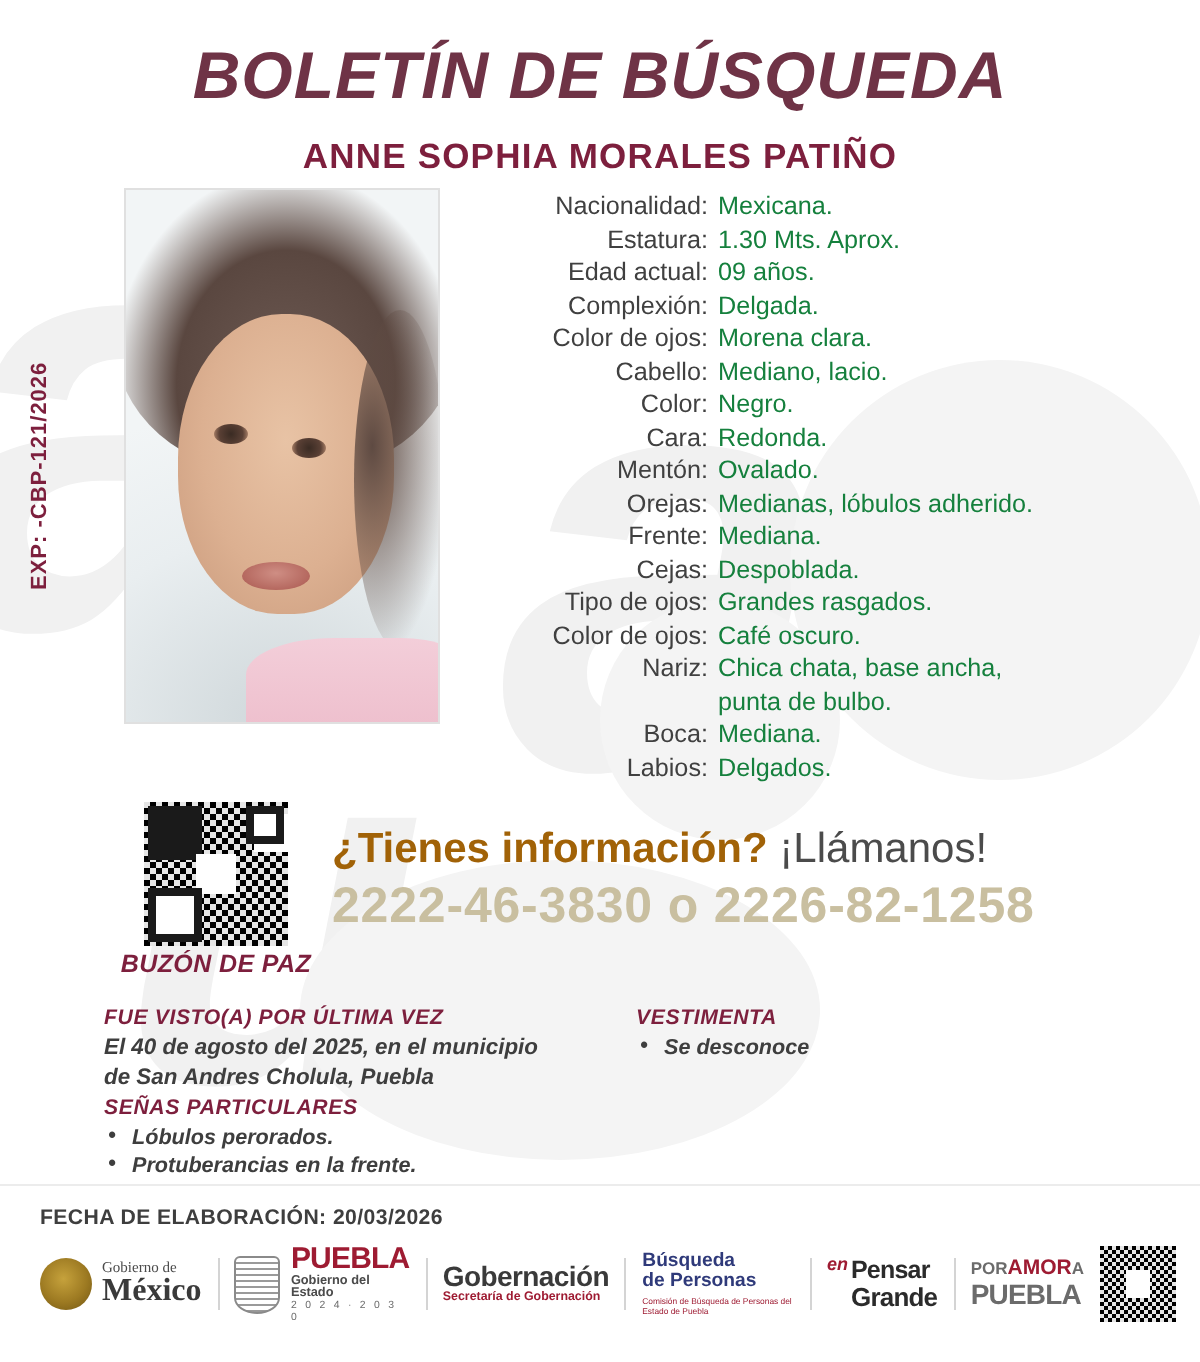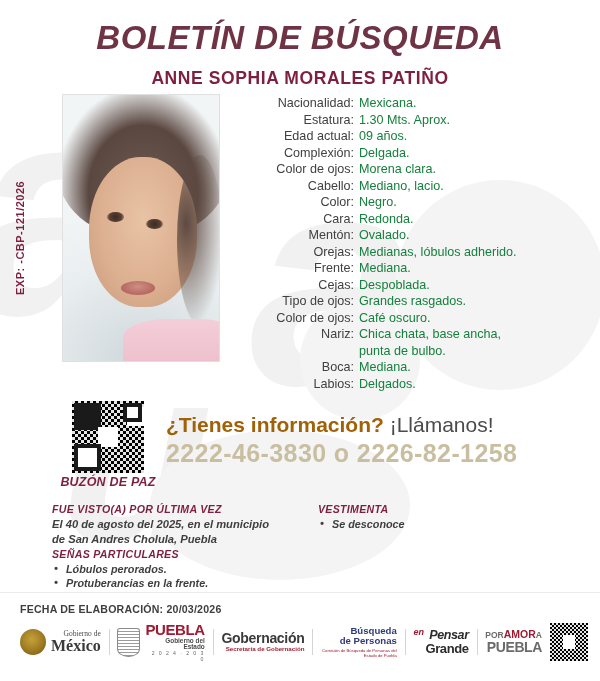--- a/index.html
+++ b/index.html
@@ -278,21 +278,20 @@
     padding-top: 8px;
     letter-spacing: 0.2px;
   }
   #logo-bar {
     display: flex;
     align-items: center;
     padding-left: 20px;
     padding-right: 12px;
     margin-top: 7px;
     gap: 8px;
-    text-align: right;
   }
   .logo-div { width: 1px; height: 26px; background: #d4d4d4; }
 
   .logo { display: flex; align-items: center; gap: 5px; }
 
   .eagle {
     width: 26px; height: 26px; border-radius: 50%;
     background: radial-gradient(circle at 45% 40%, #c6a23c 0%, #9d7a22 55%, #6f5412 100%);
     flex: 0 0 auto;
   }
@@ -318,21 +317,21 @@
 
   .bus-txt { line-height: 1.1; }
   .bus-txt .l1, .bus-txt .l2 { font-size: 9.6px; color: #2f3a7a; font-weight: bold; }
   .bus-txt .l3 { font-size: 4.2px; color: #9e1b32; line-height: 1.25; margin-top: 1px; }
 
   .pensar-txt { line-height: 1.0; position: relative; padding-left: 12px; }
   .pensar-txt .en {
     position: absolute; left: 0; bottom: 18px;
     font-size: 9px; color: #9e1b32; font-style: italic; font-weight: bold;
   }
-  .pensar-txt .l1 { font-size: 12.5px; color: #2b2b2b; font-weight: bold; letter-spacing: -0.4px; font-style: italic; }
+  .pensar-txt .l1 { font-size: 12.5px; color: #2b2b2b; font-weight: bold; letter-spacing: -0.4px; }
   .pensar-txt .l2 { font-size: 13px; color: #2b2b2b; font-weight: bold; letter-spacing: -0.4px; }
 
   .amor-txt { line-height: 1.05; }
   .amor-txt .l1 { font-size: 8.5px; font-weight: bold; color: #6b6b6b; }
   .amor-txt .l1 .amor { color: #9e1b32; font-size: 10.5px; }
   .amor-txt .l2 { font-size: 14px; color: #6b6b6b; font-weight: bold; letter-spacing: -0.4px; }
 
   .qr-small {
     width: 38px; height: 38px; margin-left: auto; flex: 0 0 auto;
     background:

